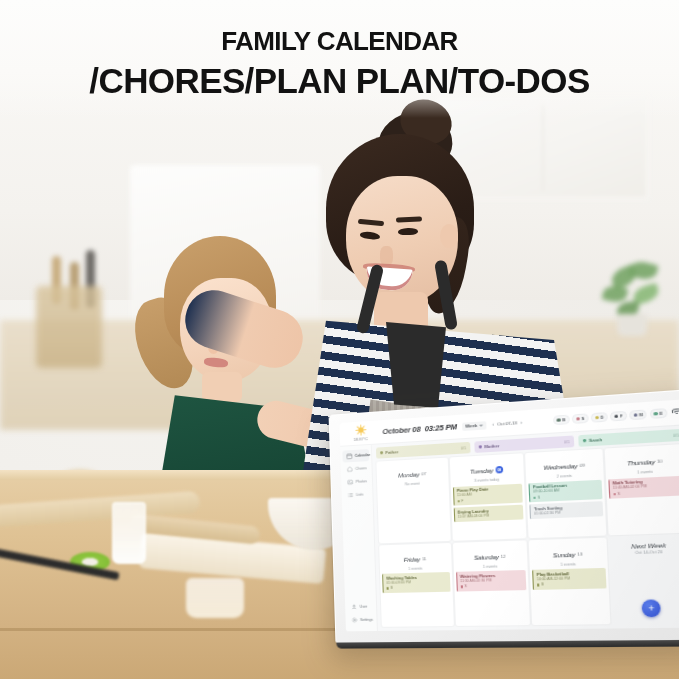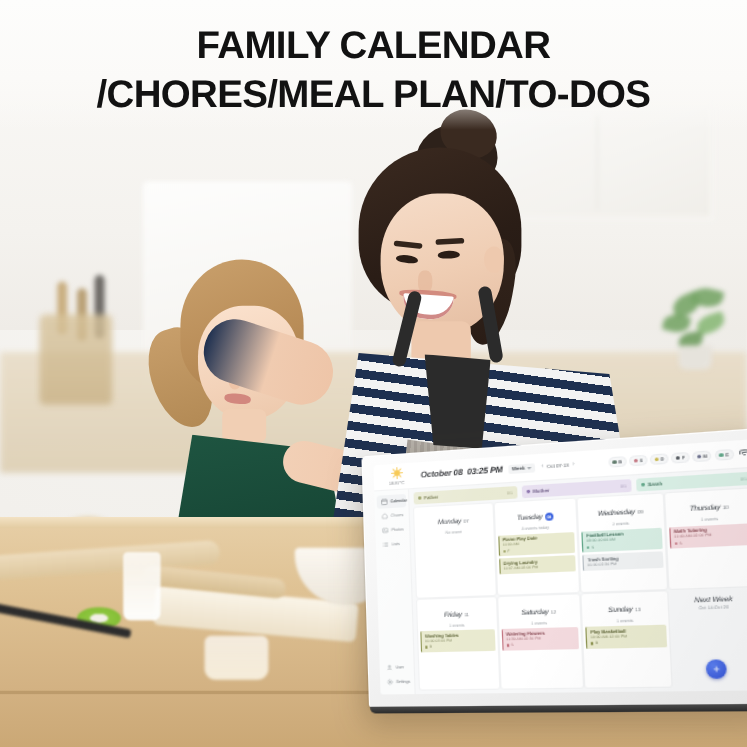--- a/index.html
+++ b/index.html
@@ -29,21 +29,21 @@
     padding-top: 8px;
   }
   .headline-l1, .headline-l2 {
     color: #121212;
     font-weight: 700;
     letter-spacing: -0.6px;
     line-height: 1.0;
     white-space: nowrap;
     font-family: "Liberation Sans", sans-serif;
   }
-  .headline-l1 { font-size: 35px; }
+  .headline-l1 { font-size: 26px; }
   .headline-l2 { font-size: 35px; margin-top: 9px; }
 
   
   .scene { position: absolute; inset: 0; z-index: 1; overflow: hidden; }
 
   .kitchen-bg {
     position: absolute; inset: 0;
     background:
       radial-gradient(circle at 20% 30%, #f7f6f3 0%, #f2f0ec 40%, #eceae5 100%);
   }
@@ -547,21 +547,21 @@
     <div class="milk-glass"></div>
     <div class="green-ring"></div>
     <div class="jar"></div>
     <div class="bowl"></div>
     <div class="knife"></div>
     <div class="counter-seam"></div>
   </div>
 
   <div class="headline">
     <div class="headline-l1">FAMILY CALENDAR</div>
-    <div class="headline-l2">/CHORES/MEAL PLAN/TO-DOS</div>
+    <div class="headline-l2">/CHORES/PLAN PLAN/TO-DOS</div>
   </div>
 
   <div class="tablet">
     <div class="tablet-frame">
       
     </div>
 
     <div class="screen">
 
       <div class="topbar">

